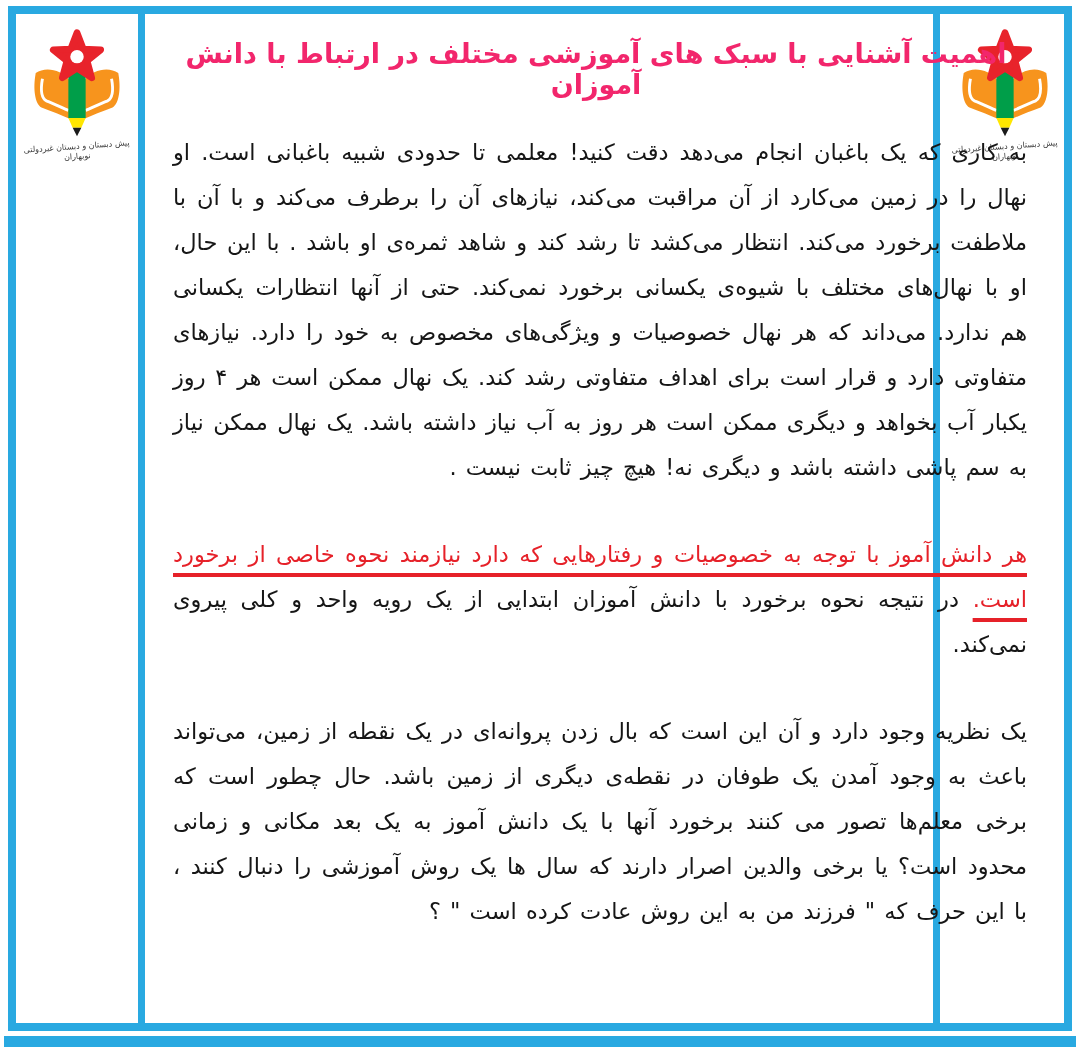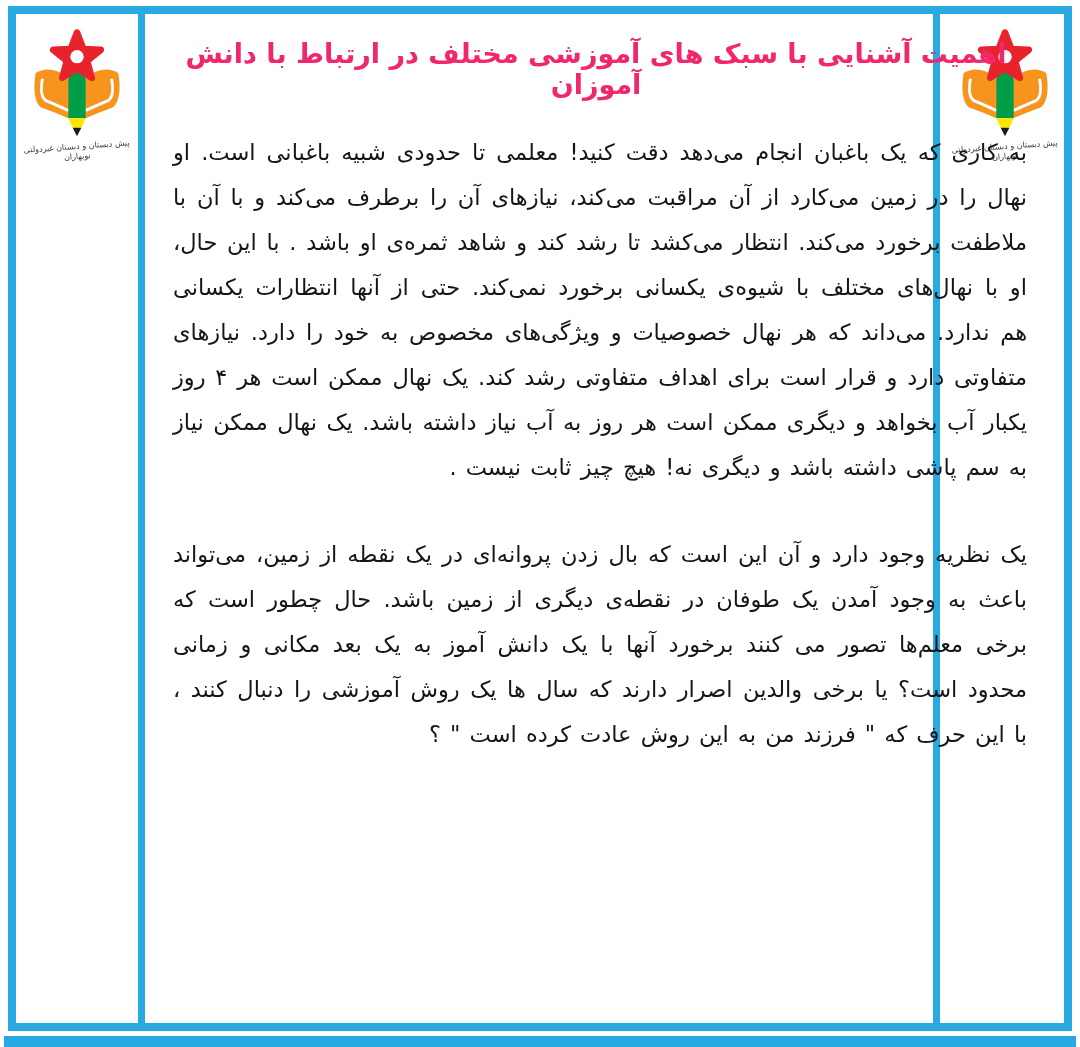--- a/index.html
+++ b/index.html
@@ -81,15 +81,16 @@
     <path d="M50,4 L56.5,21.1 L74.7,22 L60.5,33.4 L65.3,51 L50,41 L34.7,51 L39.5,33.4 L25.3,22 L43.5,21.1 Z" fill="#E8232B" stroke="#E8232B" stroke-width="7" stroke-linejoin="round"></path>
     <circle cx="50" cy="29" r="7" fill="#ffffff"></circle>
   </svg>
   <div class="logo-caption">پیش دبستان و دبستان غیردولتی نوبهاران</div>
 </div>
 
 <div class="main">
   <div class="doc-title">اهمیت آشنایی با سبک های آموزشی مختلف در ارتباط با دانش آموزان</div>
   <div class="doc-body">
       <p class="para">به کاری که یک باغبان انجام می‌دهد دقت کنید! معلمی تا حدودی شبیه باغبانی است. او نهال را در زمین می‌کارد از آن مراقبت می‌کند، نیازهای آن را برطرف می‌کند و با آن با ملاطفت برخورد می‌کند. انتظار می‌کشد تا رشد کند و شاهد ثمره‌ی او باشد . با این حال، او با نهال‌های مختلف با شیوه‌ی یکسانی برخورد نمی‌کند. حتی از آنها انتظارات یکسانی هم ندارد. می‌داند که هر نهال خصوصیات و ویژگی‌های مخصوص به خود را دارد. نیازهای متفاوتی دارد و قرار است برای اهداف متفاوتی رشد کند. یک نهال ممکن است هر ۴ روز یکبار آب بخواهد و دیگری ممکن است هر روز به آب نیاز داشته باشد. یک نهال ممکن نیاز به سم پاشی داشته باشد و دیگری نه! هیچ چیز ثابت نیست .</p>
+      <p class="para"><span class="red">هر دانش آموز با توجه به خصوصیات و رفتارهایی که دارد نیازمند نحوه خاصی از برخورد است.</span> در نتیجه نحوه برخورد با دانش آموزان ابتدایی از یک رویه واحد و کلی پیروی نمی‌کند.</p>
       <p class="para">یک نظریه وجود دارد و آن این است که بال زدن پروانه‌ای در یک نقطه از زمین، می‌تواند باعث به وجود آمدن یک طوفان در نقطه‌ی دیگری از زمین باشد. حال چطور است که برخی معلم‌ها تصور می کنند برخورد آنها با یک دانش آموز به یک بعد مکانی و زمانی محدود است؟ یا برخی والدین اصرار دارند که سال ها یک روش آموزشی را دنبال کنند ، با این حرف که " فرزند من به این روش عادت کرده است " ؟</p>
     </div>
 </div>
 
 </body></html>

